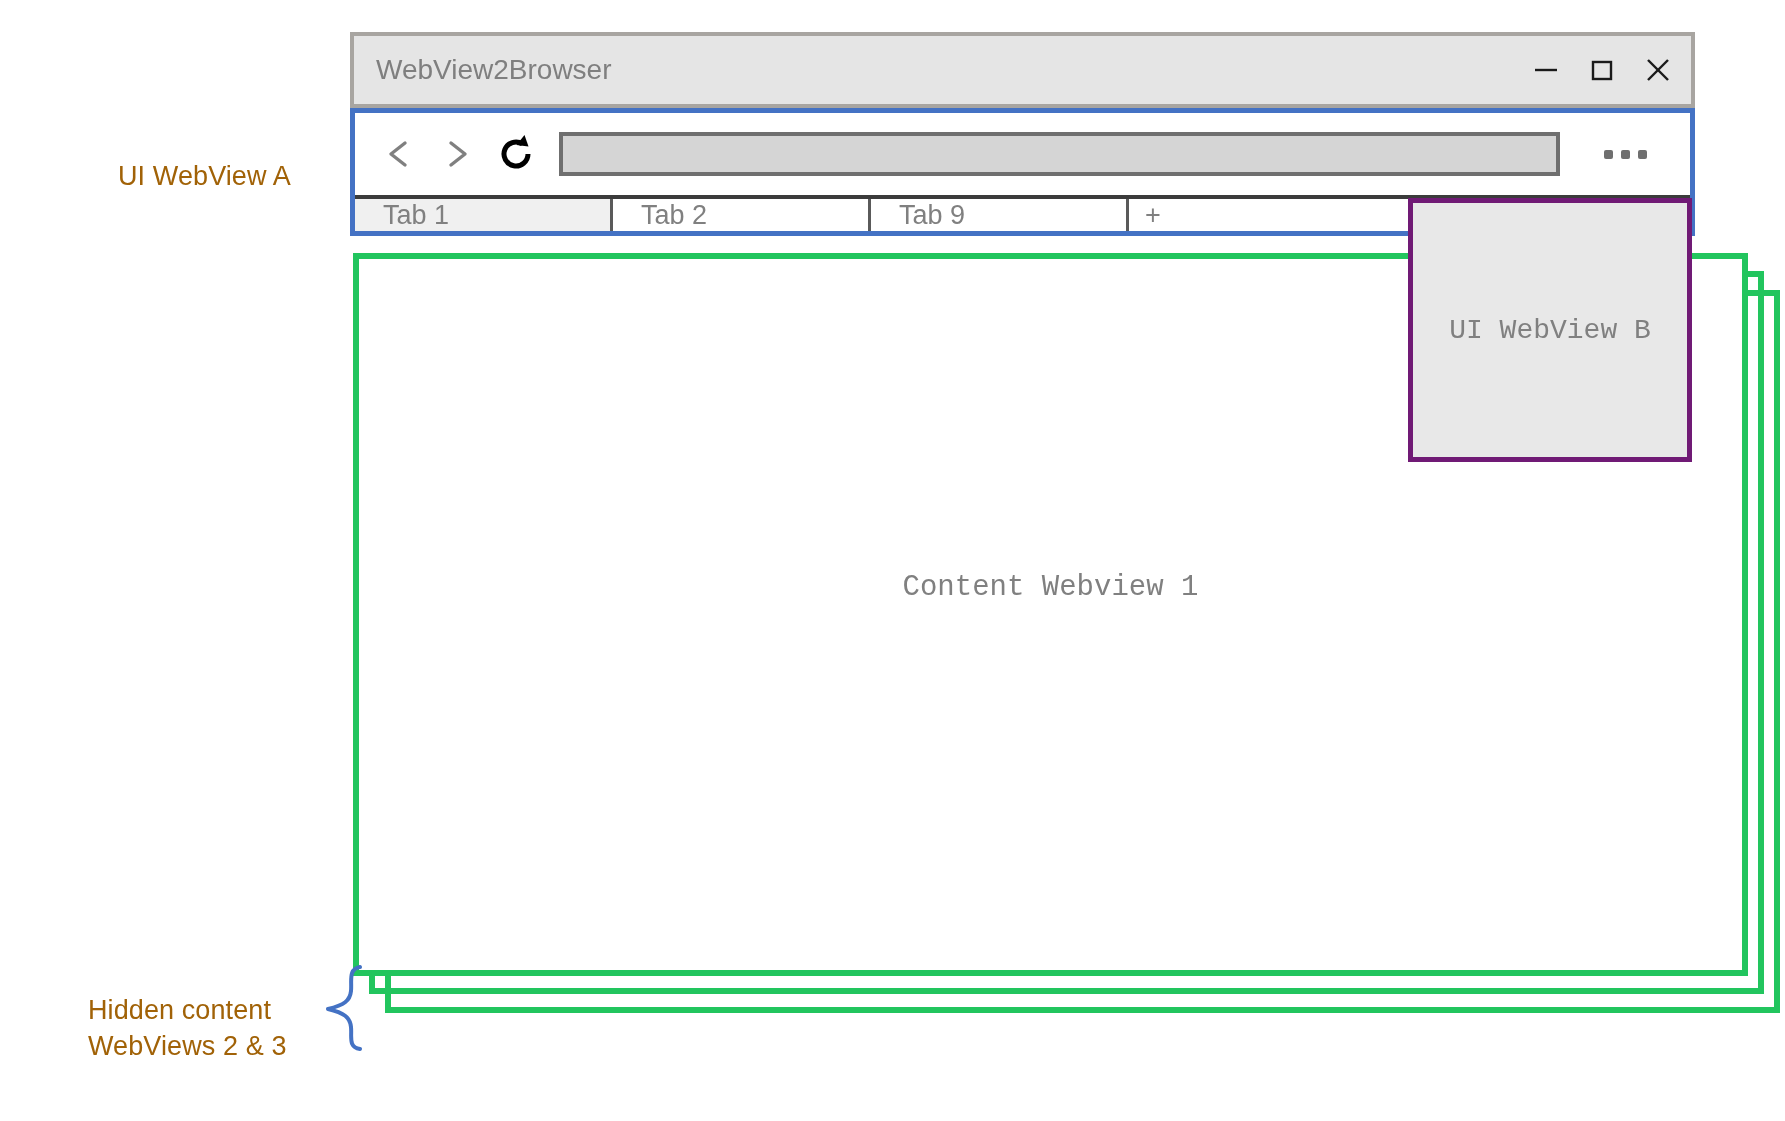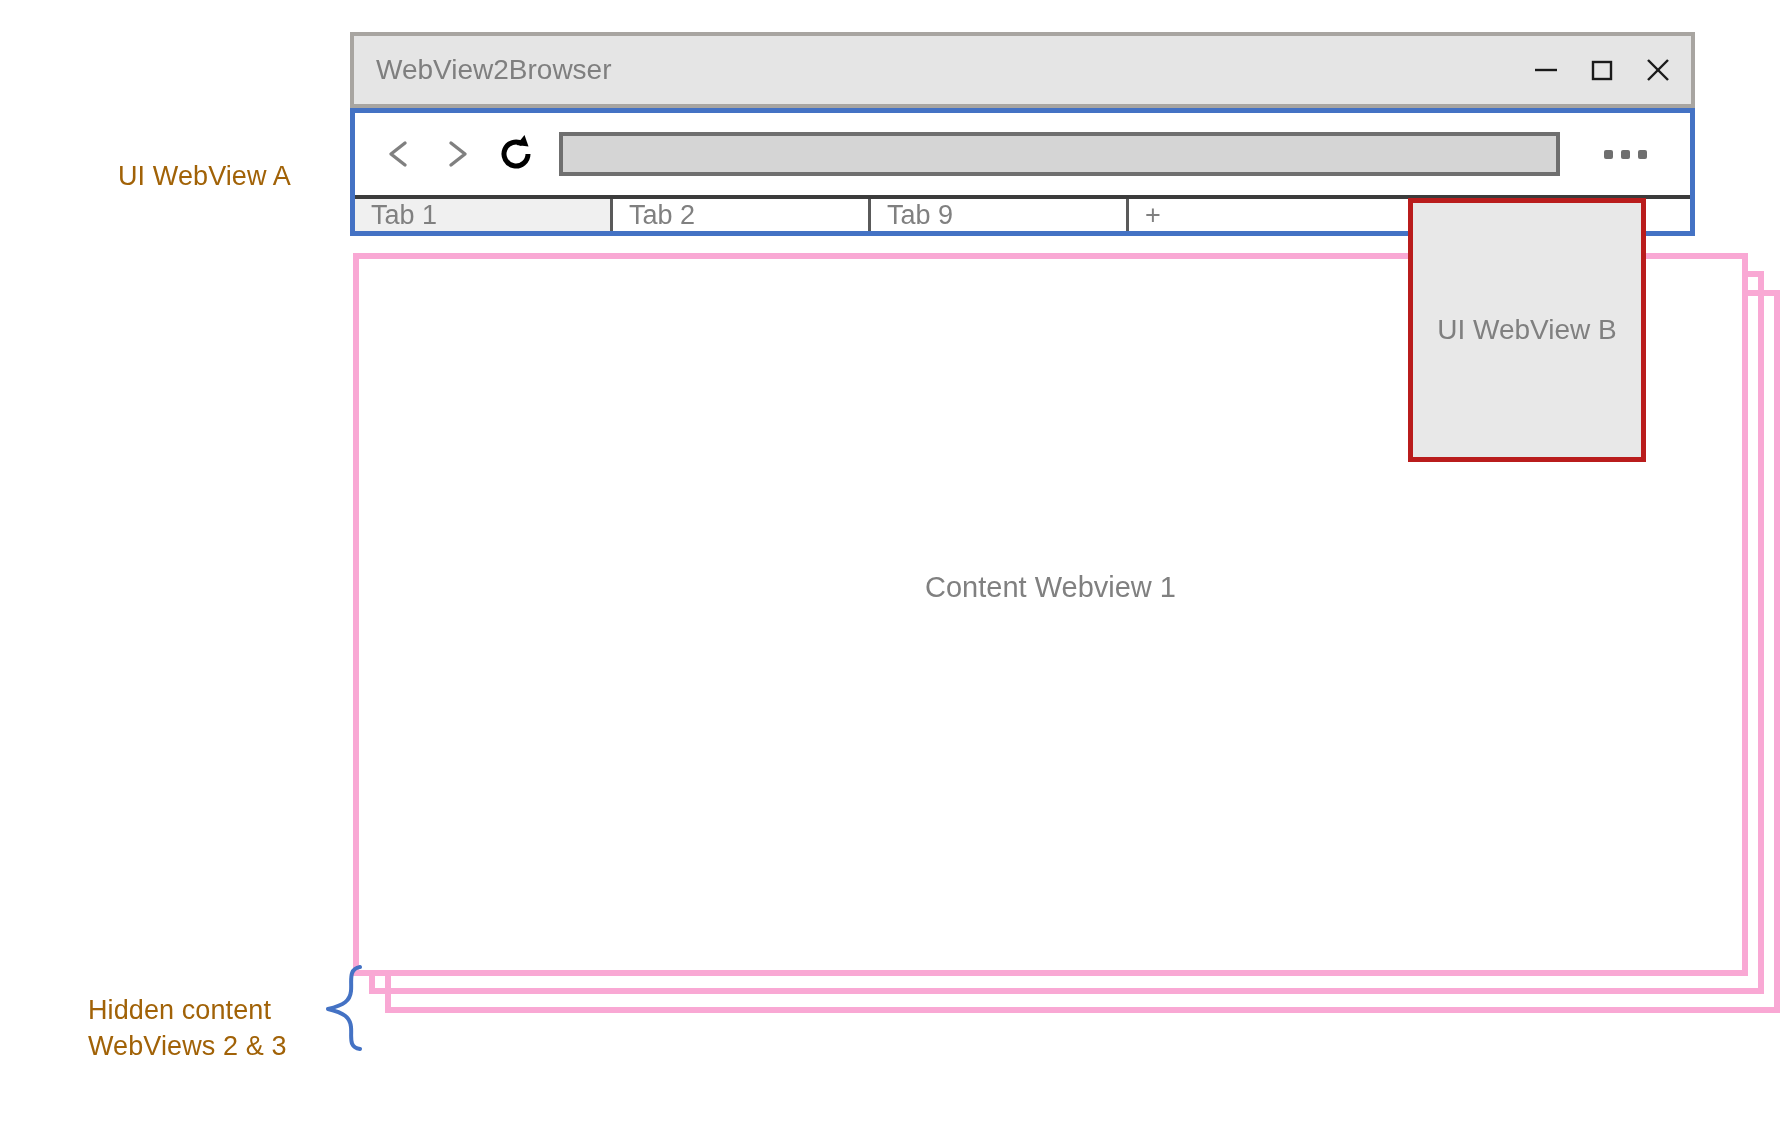--- a/index.html
+++ b/index.html
@@ -35,23 +35,24 @@
     top: 158px;
   }
   #label-hidden-content {
     left: 88px;
     top: 992px;
   }
 
   
   .content-stack-rect {
     position: absolute;
-    border: 6px solid #f9a8d4;
+    border: 6px solid #22c55e;
     background: transparent;
     box-sizing: border-box;
+    font-family: Liberation Mono, monospace;
   }
   #content-rect-3 {
     left: 385px;
     top: 290px;
     width: 1395px;
     height: 723px;
     z-index: 2;
   }
   #content-rect-2 {
     left: 369px;
@@ -198,21 +199,21 @@
     align-items: stretch;
     border-top: 4px solid #3b3b3b;
     background: #ffffff;
     box-sizing: border-box;
   }
   .tab {
     width: 258px;
     flex: none;
     display: flex;
     align-items: center;
-    padding-left: 16px;
+    padding-left: 28px;
     box-sizing: border-box;
     color: #808080;
     font-size: 27px;
     background: #ffffff;
     border-right: 3px solid #5a5a5a;
     white-space: nowrap;
   }
   .tab.active {
     background: #f0f0f0;
   }
@@ -226,29 +227,30 @@
     color: #808080;
     font-size: 27px;
     background: #ffffff;
   }
 
   
   #ui-webview-b {
     position: absolute;
     left: 1408px;
     top: 198px;
-    width: 238px;
+    width: 284px;
     height: 264px;
     background: #e8e8e8;
-    border: 5px solid #b91c1c;
+    border: 5px solid #701a75;
     box-sizing: border-box;
     z-index: 9;
     display: flex;
     align-items: center;
     justify-content: center;
+    font-family: Liberation Mono, monospace;
   }
   #ui-webview-b-label {
     color: #808080;
     font-size: 28px;
     white-space: nowrap;
   }
 
   
   #brace-annotation {
     position: absolute;

